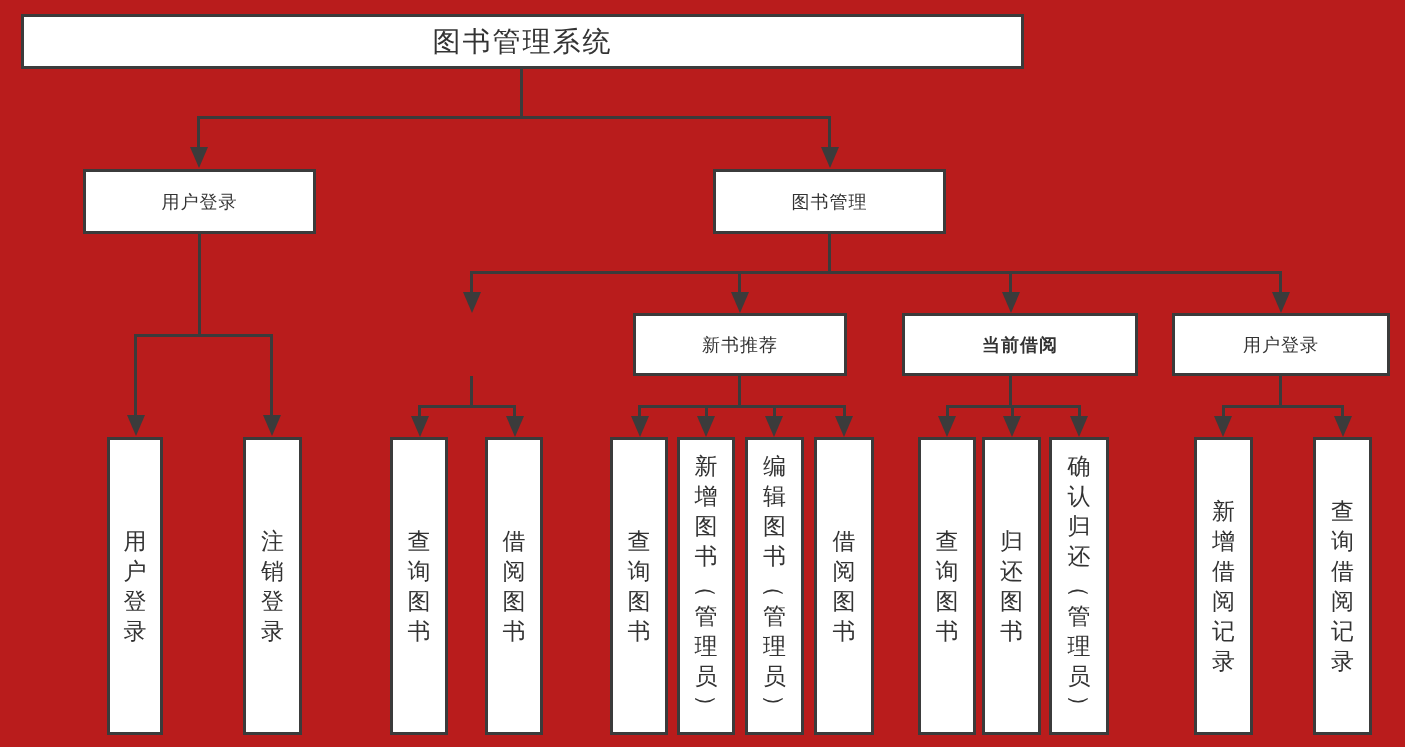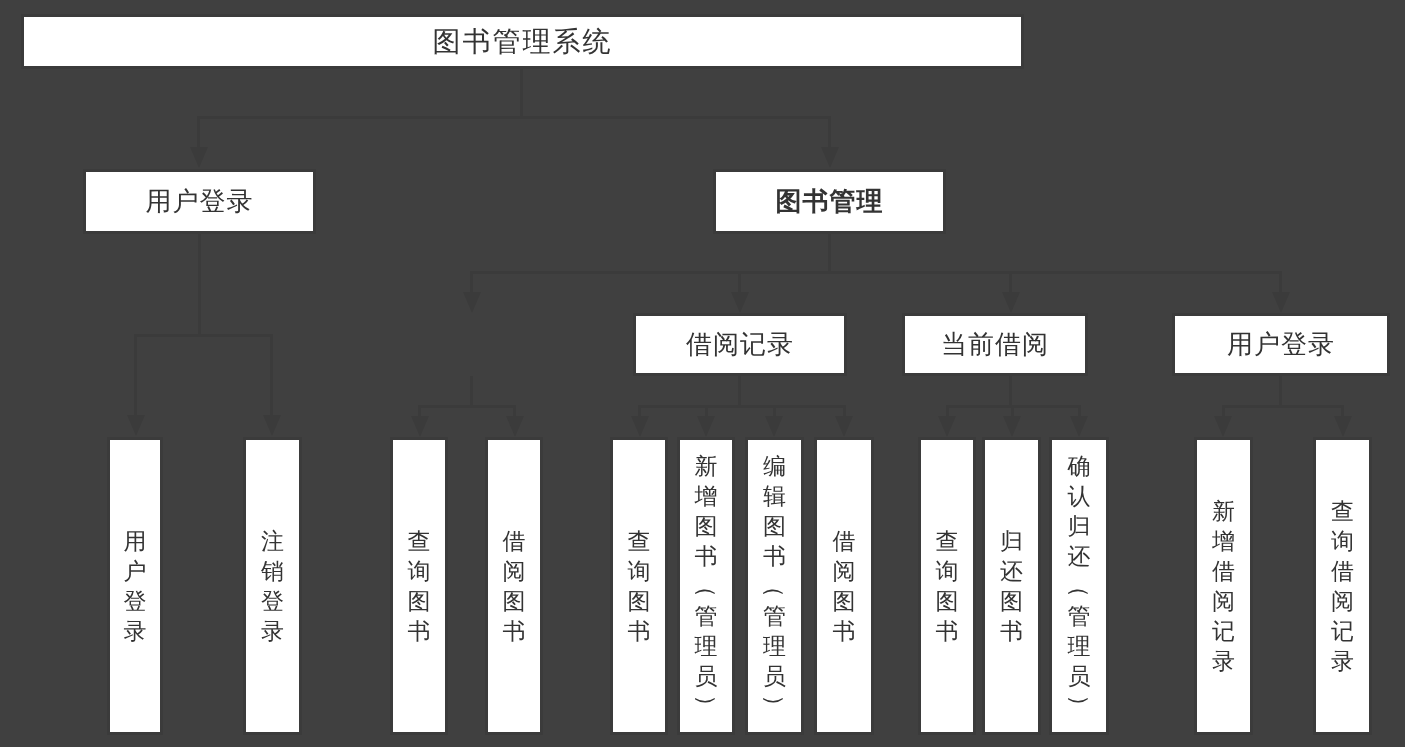--- a/index.html
+++ b/index.html
@@ -1,24 +1,24 @@
 <!DOCTYPE html>
 <html><head>
 <meta charset="utf-8">
 <style>
   html,body{margin:0;padding:0;background:#ffffff;}
   #canvas{
-    position:relative;width:1405px;height:747px;background:#404040;overflow:hidden;
+    position:relative;width:1405px;height:747px;background:#b91c1c;overflow:hidden;
     font-family:"Liberation Sans","DejaVu Sans",sans-serif;color:#333333;
   }
   .node{
     position:absolute;box-sizing:border-box;background:#ffffff;
     border:3px solid #3b3b3b;display:flex;align-items:center;justify-content:center;
   }
-  .hnode{font-size:26px;letter-spacing:1px;}
+  .hnode{font-size:18px;letter-spacing:1px;}
   .rootnode{font-size:28px;letter-spacing:2px;}
   .vnode{font-size:23px;}
   .vtext span{display:block;height:30px;line-height:30px;width:100%;text-align:center;}
   .vtext span.rot{transform:rotate(90deg);}
   .vline{position:absolute;width:3px;background:#3b3b3b;}
   .hline{position:absolute;height:3px;background:#3b3b3b;}
   .arrow{
     position:absolute;width:0;height:0;
     border-left:9px solid transparent;border-right:9px solid transparent;
     border-top:21px solid #3b3b3b;
@@ -40,21 +40,21 @@
   <div class="vline" style="left:520px;top:69px;height:50px;"></div>
   <div class="hline" style="left:197px;top:116px;width:634px;"></div>
   <div class="vline" style="left:197px;top:116px;height:32px;"></div>
   <div class="arrow" style="left:190px;top:147px;"></div>
   <div class="vline" style="left:828px;top:116px;height:32px;"></div>
   <div class="arrow" style="left:821px;top:147px;"></div>
 
   <div class="node hnode" style="left:83px;top:169px;width:233px;height:65px;">
     <span>用户登录</span>
   </div>
-  <div class="node hnode" style="left:713px;top:169px;width:233px;height:65px;font-weight:bold;">
+  <div class="node hnode" style="left:713px;top:169px;width:233px;height:65px;">
     <span>图书管理</span>
   </div>
 
   <div class="vline" style="left:198px;top:234px;height:103px;"></div>
   <div class="hline" style="left:134px;top:334px;width:139px;"></div>
   <div class="vline" style="left:134px;top:334px;height:82px;"></div>
   <div class="arrow" style="left:127px;top:415px;"></div>
   <div class="vline" style="left:270px;top:334px;height:82px;"></div>
   <div class="arrow" style="left:263px;top:415px;"></div>
 
@@ -63,23 +63,23 @@
   <div class="vline" style="left:470px;top:271px;height:24px;"></div>
   <div class="arrow" style="left:463px;top:292px;"></div>
   <div class="vline" style="left:738px;top:271px;height:24px;"></div>
   <div class="arrow" style="left:731px;top:292px;"></div>
   <div class="vline" style="left:1009px;top:271px;height:24px;"></div>
   <div class="arrow" style="left:1002px;top:292px;"></div>
   <div class="vline" style="left:1279px;top:271px;height:24px;"></div>
   <div class="arrow" style="left:1272px;top:292px;"></div>
 
   <div class="node hnode" style="left:633px;top:313px;width:214px;height:63px;">
-    <span>借阅记录</span>
-  </div>
-  <div class="node hnode" style="left:902px;top:313px;width:186px;height:63px;">
+    <span>新书推荐</span>
+  </div>
+  <div class="node hnode" style="left:902px;top:313px;width:236px;height:63px;font-weight:bold;">
     <span>当前借阅</span>
   </div>
   <div class="node hnode" style="left:1172px;top:313px;width:218px;height:63px;">
     <span>用户登录</span>
   </div>
 
   <div class="vline" style="left:470px;top:376px;height:32px;"></div>
   <div class="hline" style="left:418px;top:405px;width:98px;"></div>
   <div class="vline" style="left:418px;top:405px;height:12px;"></div>
   <div class="arrow" style="left:411px;top:416px;"></div>

